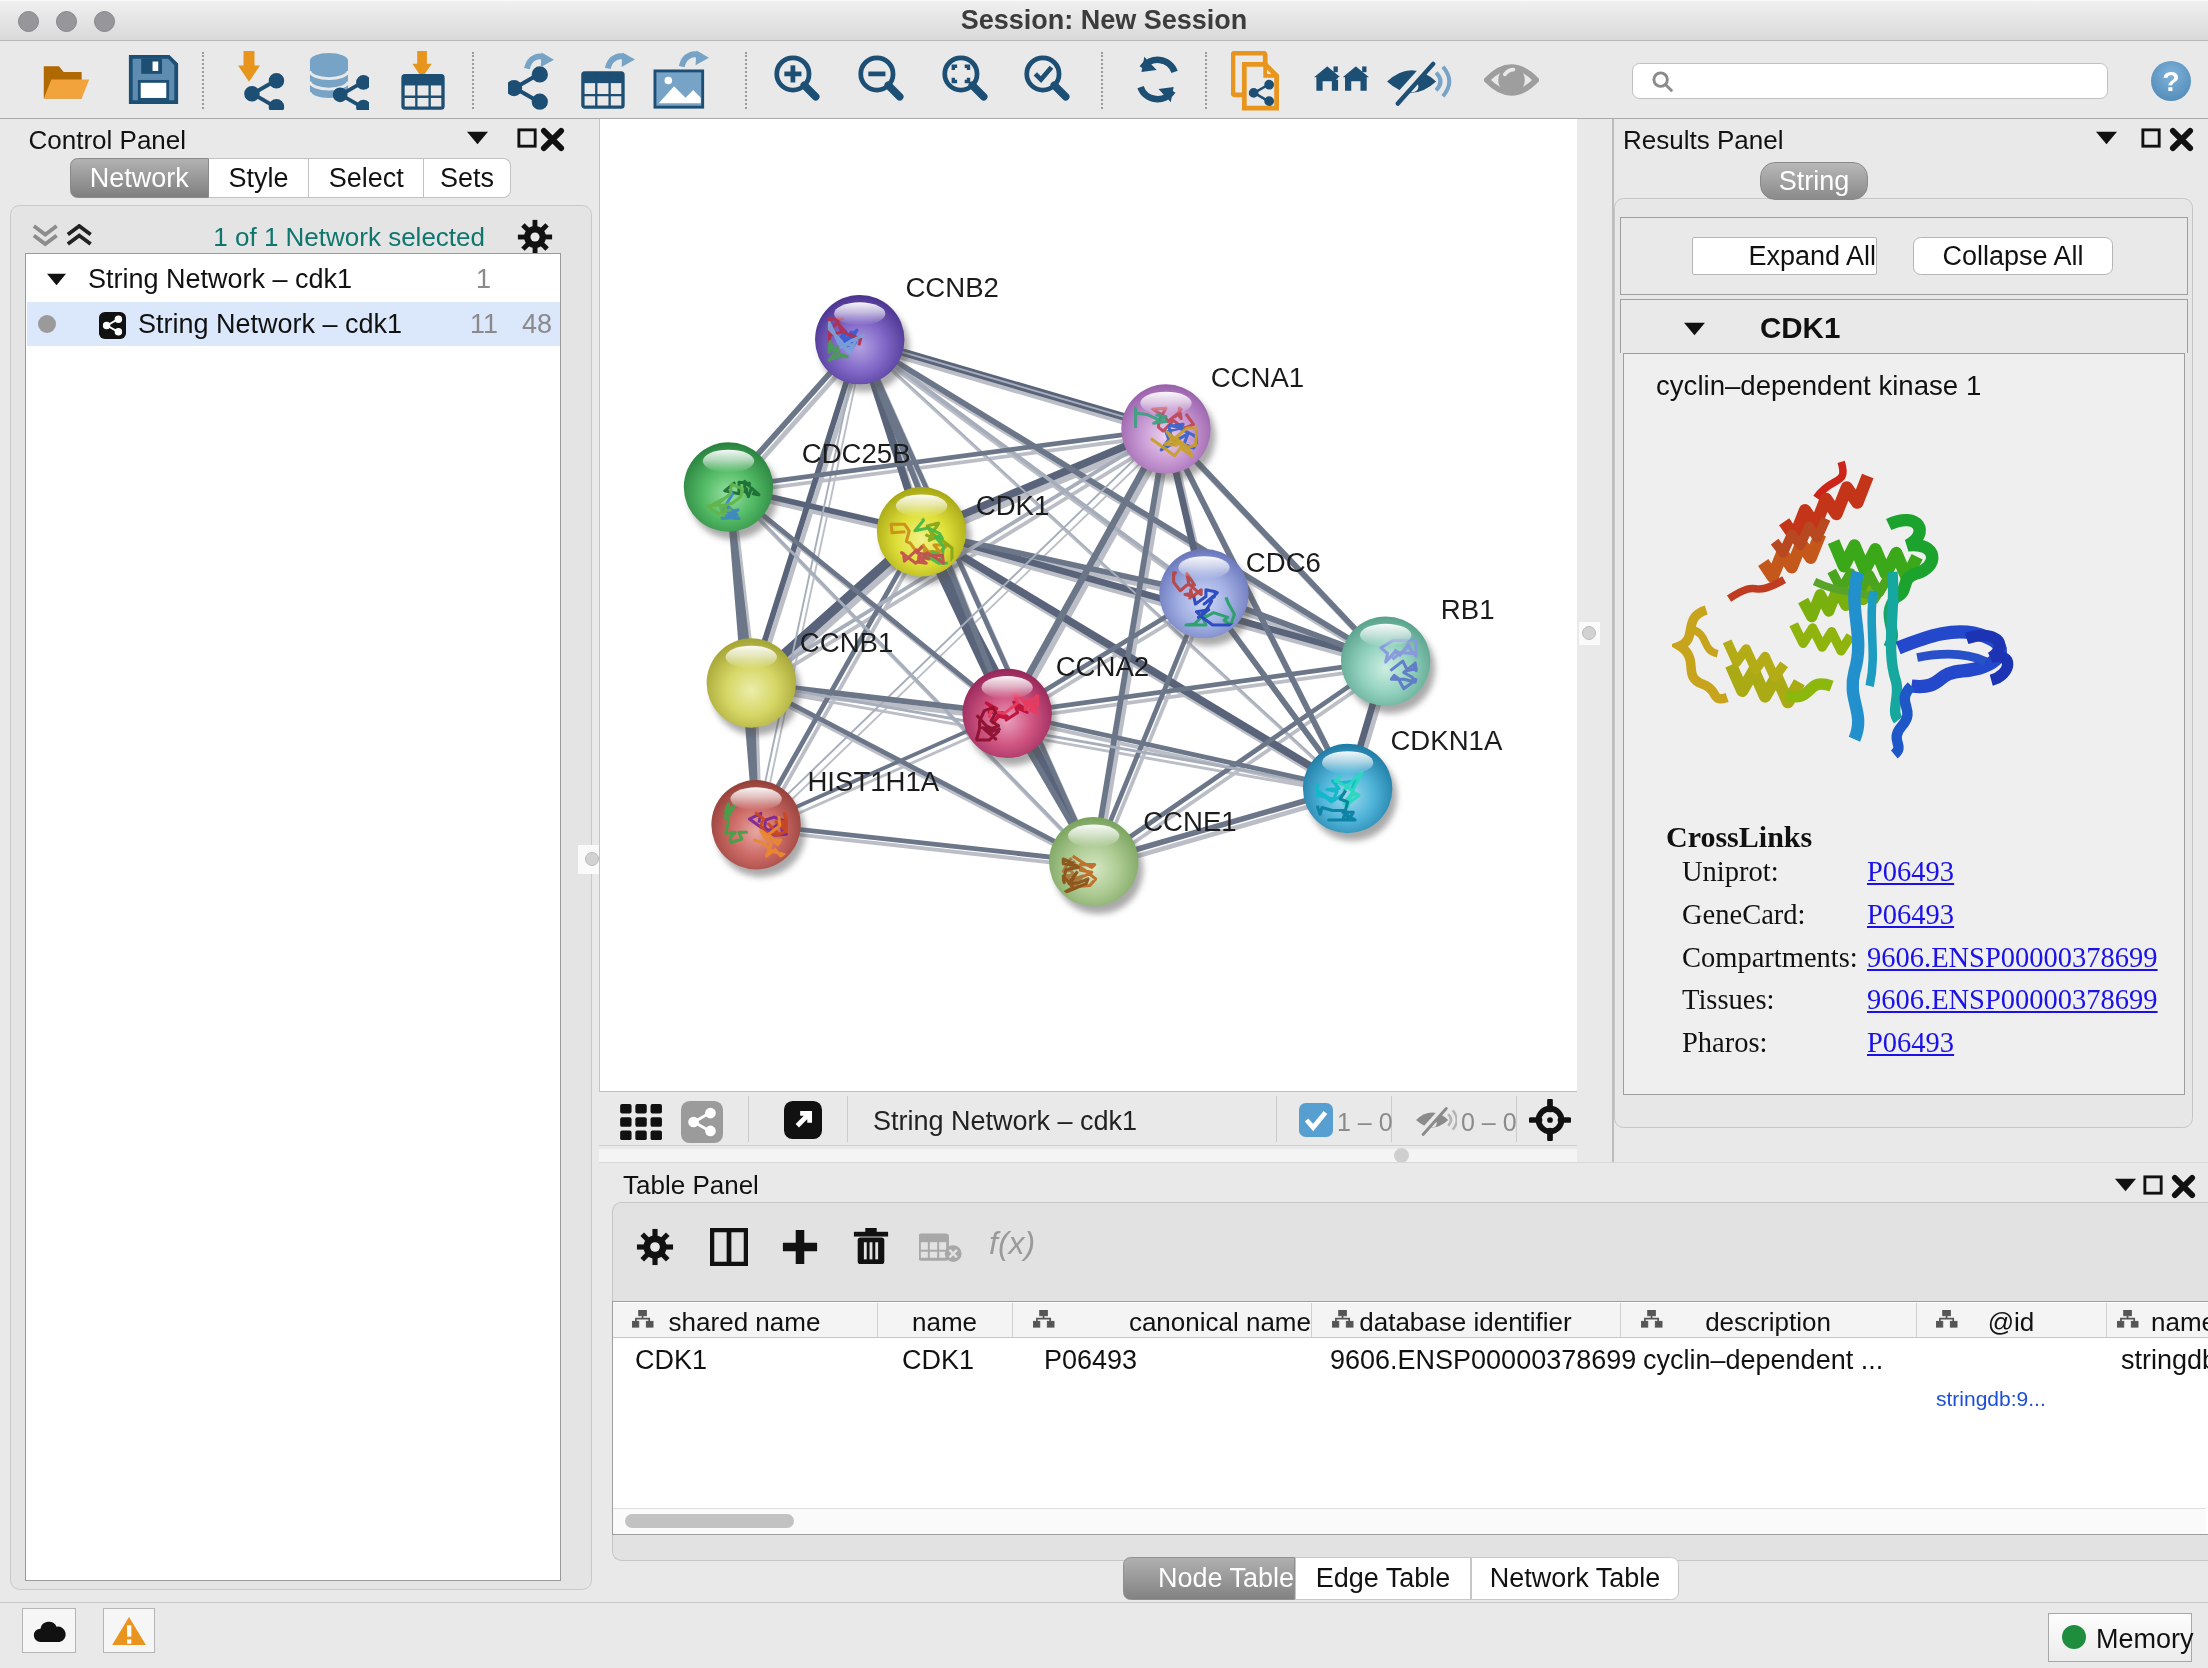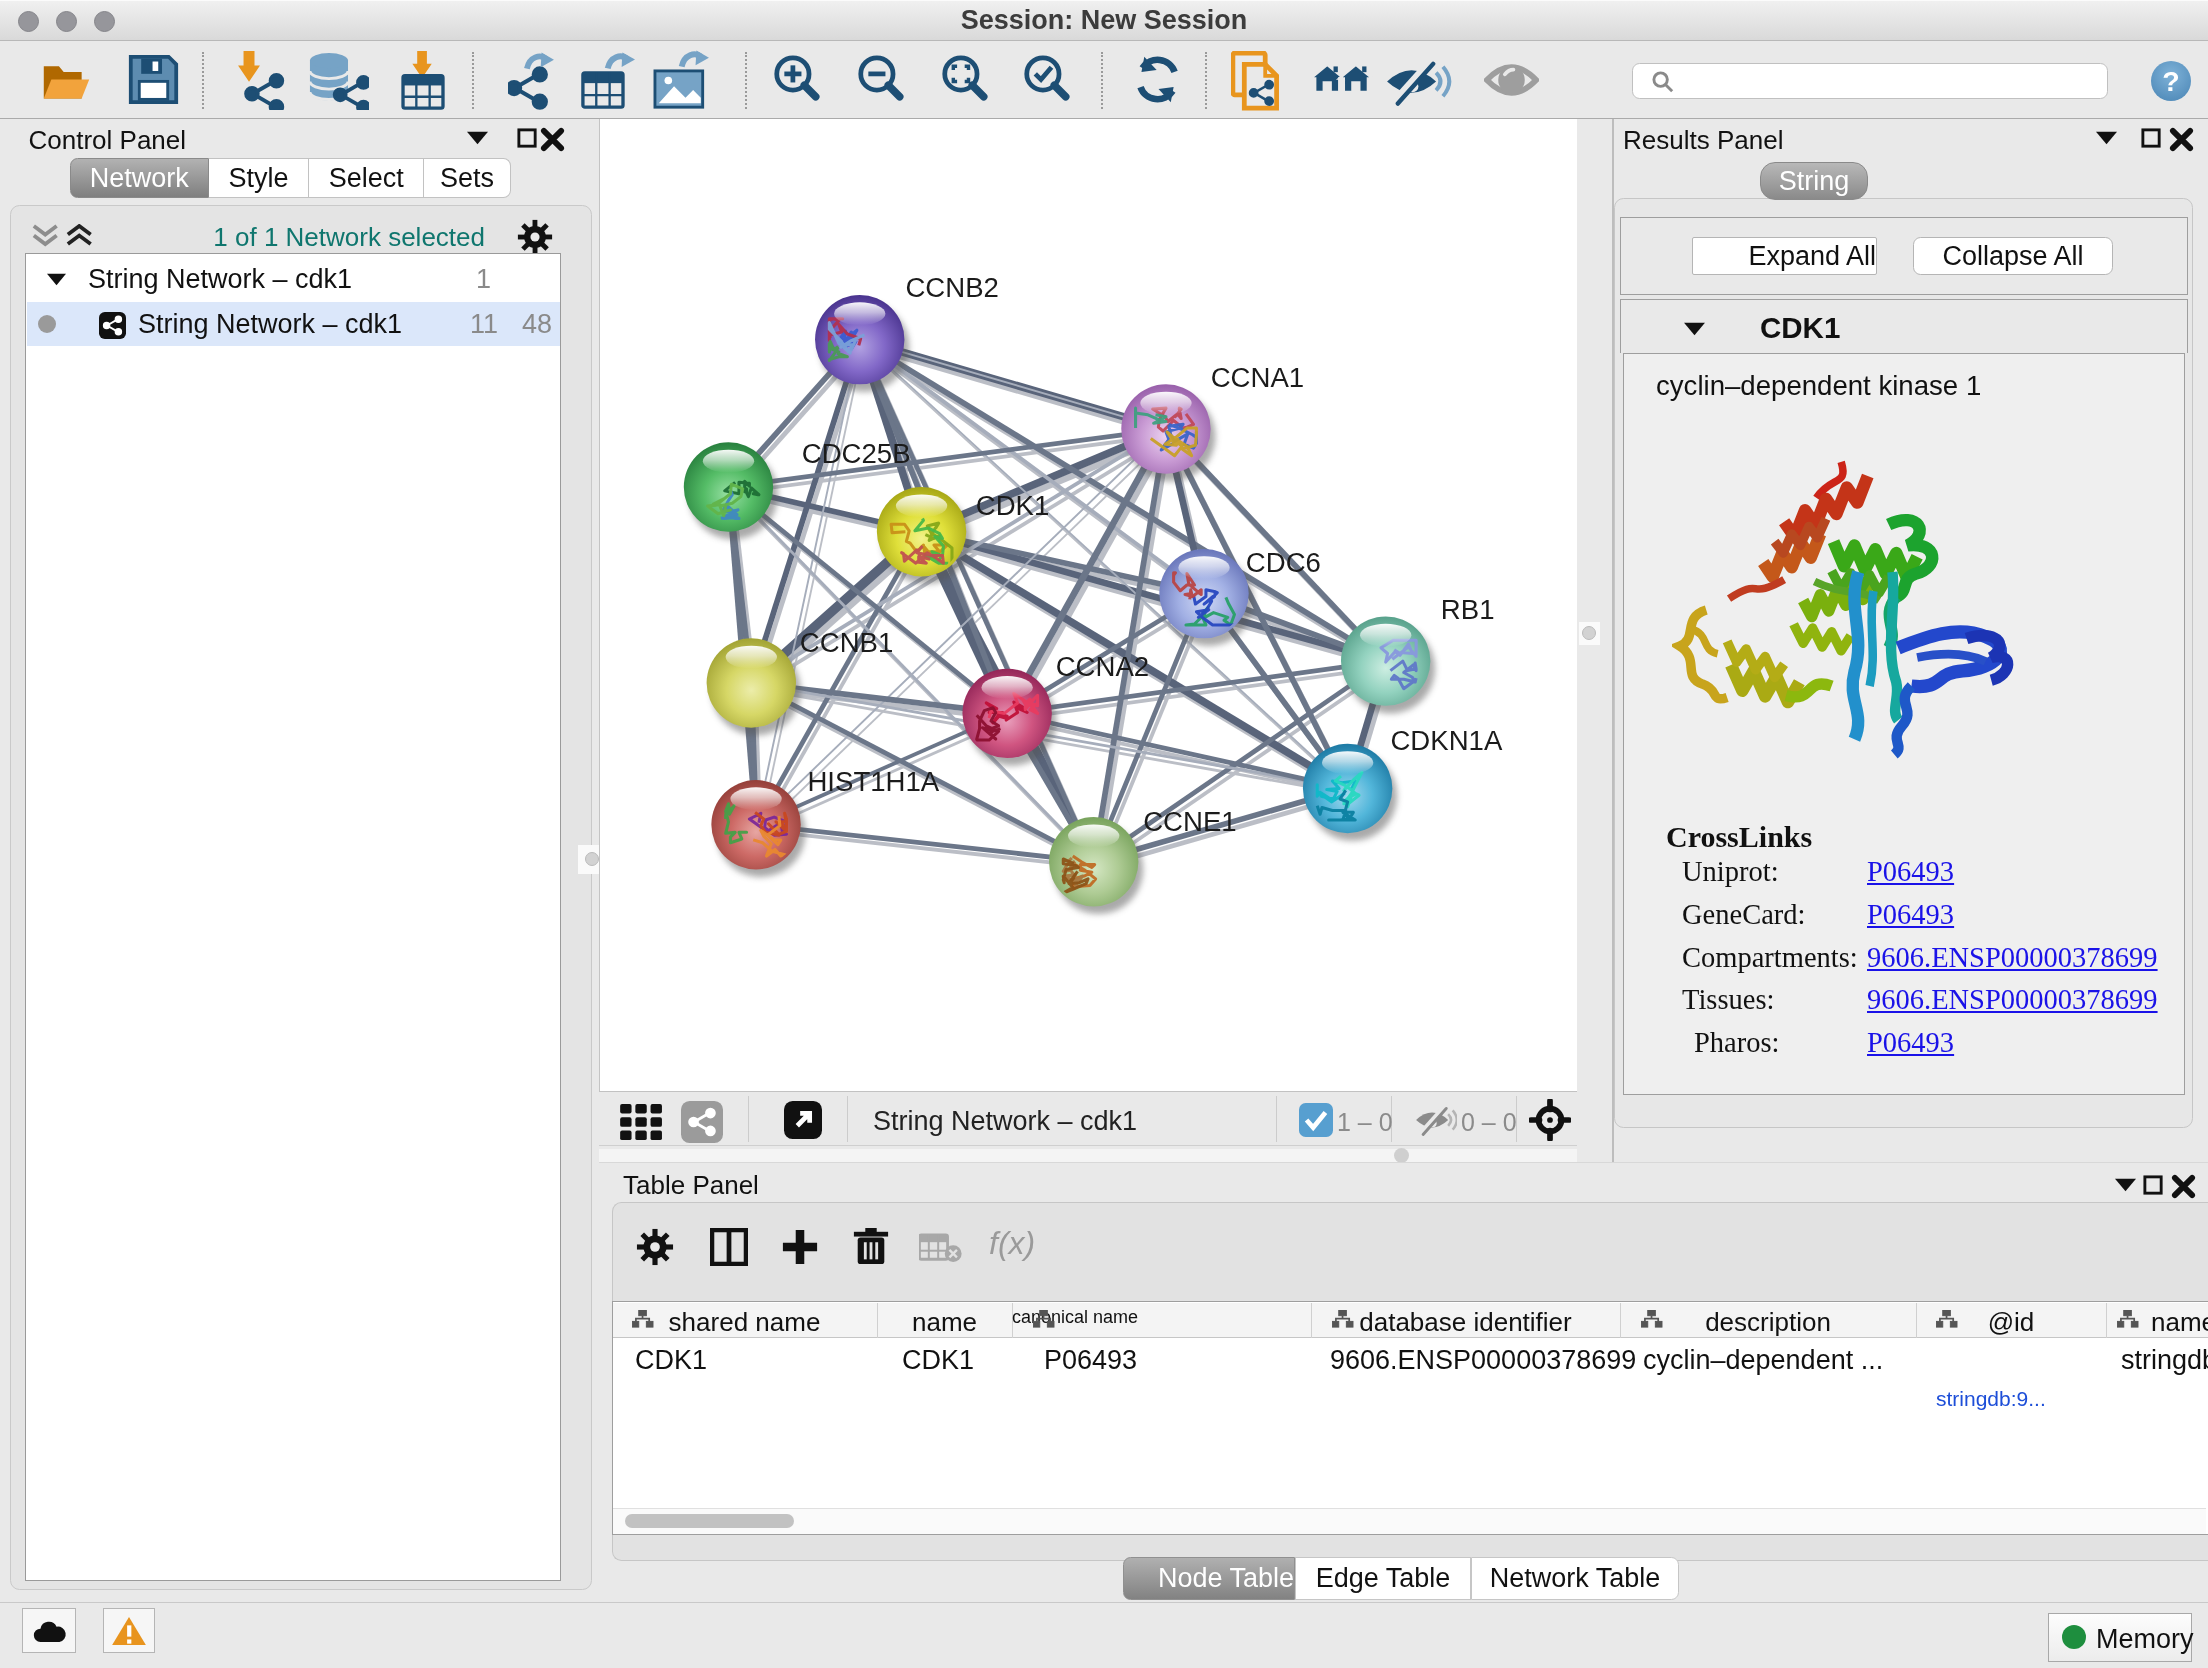--- a/index.html
+++ b/index.html
@@ -625,21 +625,21 @@
   </svg>
 <div class="ab" style="left:1666px;top:820px;font-size:30px;color:#111;font-weight:bold;font-family:'Liberation Serif',serif;">CrossLinks</div>
 <div class="ab" style="left:1682px;top:856px;font-size:28.5px;color:#111;font-family:'Liberation Serif',serif;">Uniprot:</div>
 <div class="ab" style="left:1867px;top:856px;font-size:28.5px;color:#1a12e8;text-decoration:underline;font-family:'Liberation Serif',serif;">P06493</div>
 <div class="ab" style="left:1682px;top:899px;font-size:28.5px;color:#111;font-family:'Liberation Serif',serif;">GeneCard:</div>
 <div class="ab" style="left:1867px;top:899px;font-size:28.5px;color:#1a12e8;text-decoration:underline;font-family:'Liberation Serif',serif;">P06493</div>
 <div class="ab" style="left:1682px;top:942px;font-size:28.5px;color:#111;font-family:'Liberation Serif',serif;">Compartments:</div>
 <div class="ab" style="left:1867px;top:942px;font-size:28.5px;color:#1a12e8;text-decoration:underline;font-family:'Liberation Serif',serif;">9606.ENSP00000378699</div>
 <div class="ab" style="left:1682px;top:984px;font-size:28.5px;color:#111;font-family:'Liberation Serif',serif;">Tissues:</div>
 <div class="ab" style="left:1867px;top:984px;font-size:28.5px;color:#1a12e8;text-decoration:underline;font-family:'Liberation Serif',serif;">9606.ENSP00000378699</div>
-<div class="ab" style="left:1682px;top:1027px;font-size:28.5px;color:#111;font-family:'Liberation Serif',serif;margin-left:12px;">Pharos:</div>
+<div class="ab" style="left:1682px;top:1027px;font-size:28.5px;color:#111;font-family:'Liberation Serif',serif;">Pharos:</div>
 <div class="ab" style="left:1867px;top:1027px;font-size:28.5px;color:#1a12e8;text-decoration:underline;font-family:'Liberation Serif',serif;">P06493</div>
 <div class="ab" style="left:599px;top:1162px;width:1609px;height:439px;background:#e9e9e9;border-top:1px solid #d8d8d8"></div>
 <div class="ab hdr" style="left:623px;top:1170px">Table Panel</div>
 <svg style="position:absolute;left:2113px;top:1174px" width="25" height="21" viewBox="0 0 26 22">
     <path d="M2,5 L24,5 L13,18 Z" fill="#111"></path>
   </svg>
 <svg style="position:absolute;left:2142px;top:1174px" width="23" height="23" viewBox="0 0 24 24">
     <rect x="3" y="3" width="17" height="17" fill="none" stroke="#111" stroke-width="3"></rect>
   </svg>
 <svg style="position:absolute;left:2171px;top:1174px" width="25" height="25" viewBox="0 0 26 26">
@@ -692,21 +692,21 @@
     <g transform="translate(0,0)" fill="#555" stroke="#555">
       <rect x="7" y="0" width="8" height="6"></rect>
       <rect x="0" y="12" width="7" height="6"></rect>
       <rect x="15" y="12" width="7" height="6"></rect>
       <path d="M11,6 L11,9 M4,12 L4,9 L18,9 L18,12" fill="none" stroke-width="1.8"></path>
     </g>
   </svg>
 <div class="ab" style="left:877px;top:1303px;width:0;height:35px;border-left:1.9px solid #d0d0d0"></div>
 <div class="ab" style="left:877px;top:1307px;width:135px;text-align:center;font-size:26px;color:#111">name</div>
 <div class="ab" style="left:1012px;top:1303px;width:0;height:35px;border-left:1.9px solid #d0d0d0"></div>
-<div class="ab" style="left:1012px;top:1307px;width:299px;text-align:left;font-size:18px;color:#111">canonical name</div>
+<div class="ab" style="left:1012px;top:1307px;width:299px;text-align:right;font-size:26px;color:#111">canonical name</div>
 <svg style="position:absolute;left:1033px;top:1310px" width="23" height="19" viewBox="0 0 24 20">
     <g transform="translate(0,0)" fill="#555" stroke="#555">
       <rect x="7" y="0" width="8" height="6"></rect>
       <rect x="0" y="12" width="7" height="6"></rect>
       <rect x="15" y="12" width="7" height="6"></rect>
       <path d="M11,6 L11,9 M4,12 L4,9 L18,9 L18,12" fill="none" stroke-width="1.8"></path>
     </g>
   </svg>
 <div class="ab" style="left:1311px;top:1303px;width:0;height:35px;border-left:1.9px solid #d0d0d0"></div>
 <div class="ab" style="left:1311px;top:1307px;width:309px;text-align:center;font-size:26px;color:#111">database identifier</div>

